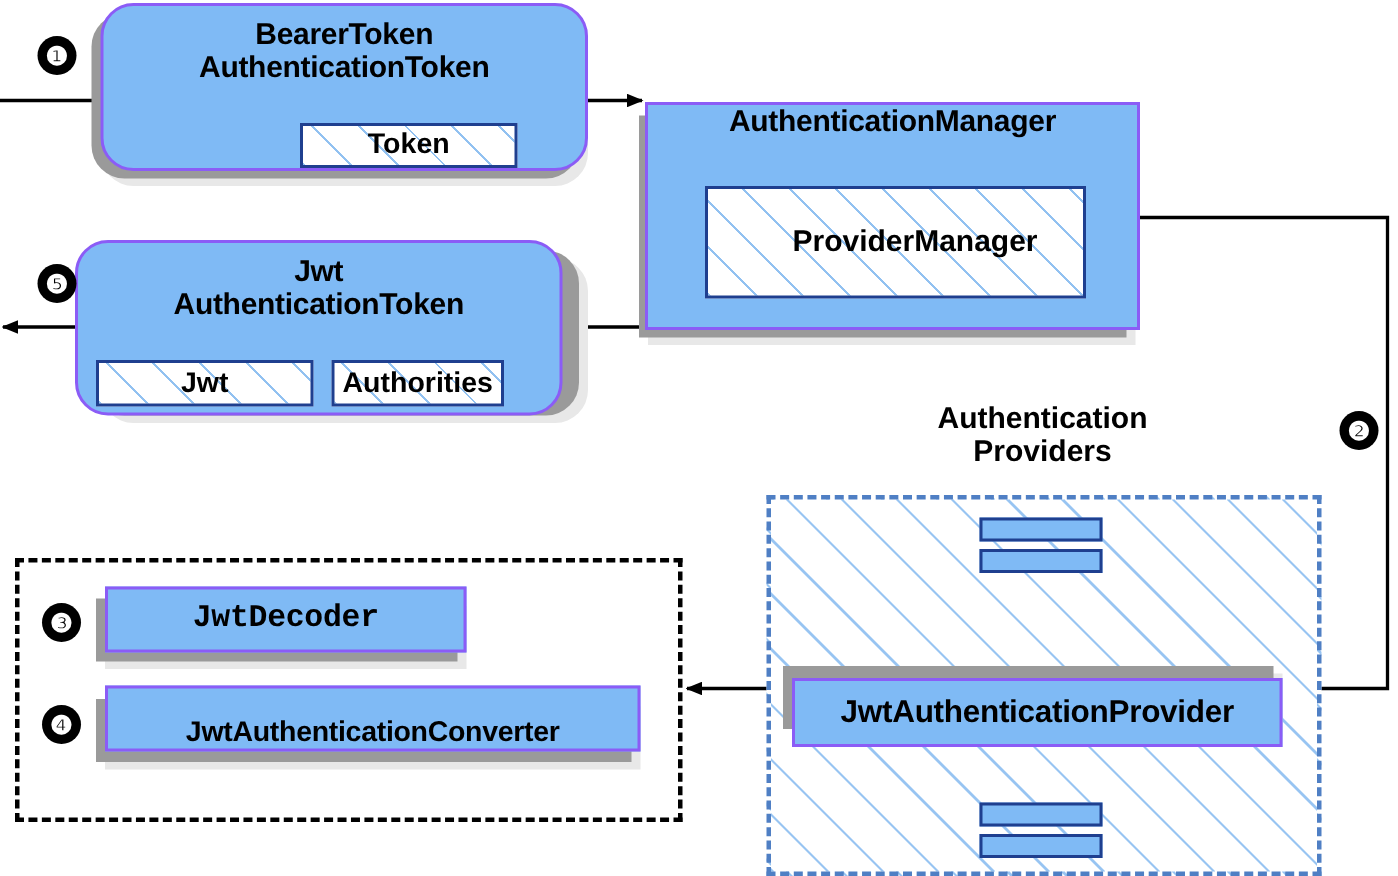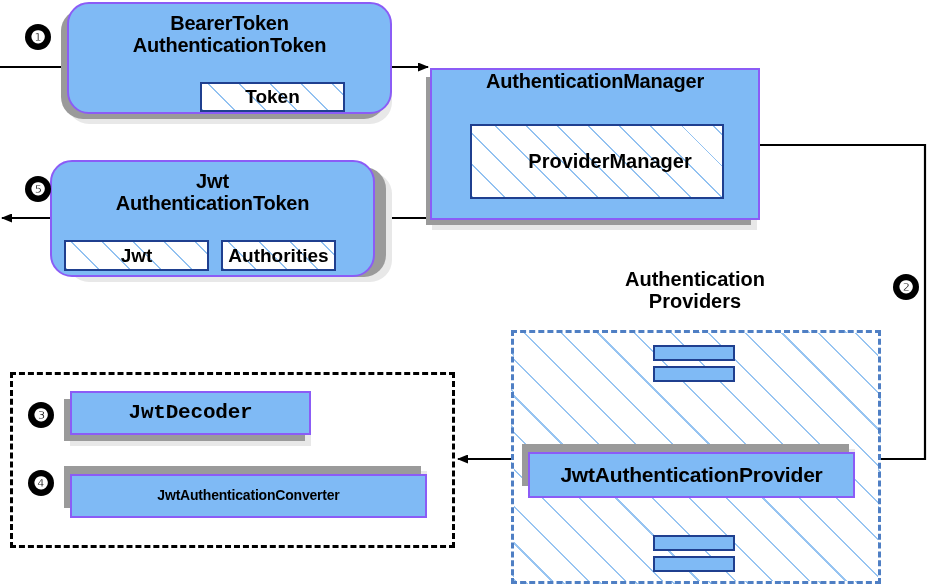--- a/index.html
+++ b/index.html
@@ -240,22 +240,22 @@
     <div class="cbox-title">
       <span>JwtDecoder</span>
     </div>
   </div>
   <div class="bullet" style="left:28px; top:402px;">
     <span>❸</span>
   </div>
 
   <div class="shadow-far" style="left:70px; top:471px; width:357px; height:42px;"></div>
   <div class="shadow-near" style="left:64px; top:466px; width:357px; height:42px;"></div>
-  <div class="cbox" style="left:70px; top:474px; width:357px; height:44px; font-size:14px;
-              justify-content:center;">
+  <div class="cbox" style="left:70px; top:457px; width:357px; height:44px; font-size:19px;
+              justify-content:flex-end;">
     <div class="cbox-title">
       <span>JwtAuthenticationConverter</span>
     </div>
   </div>
   <div class="bullet" style="left:28px; top:470px;">
     <span>❹</span>
   </div>
 
 </div>
 

